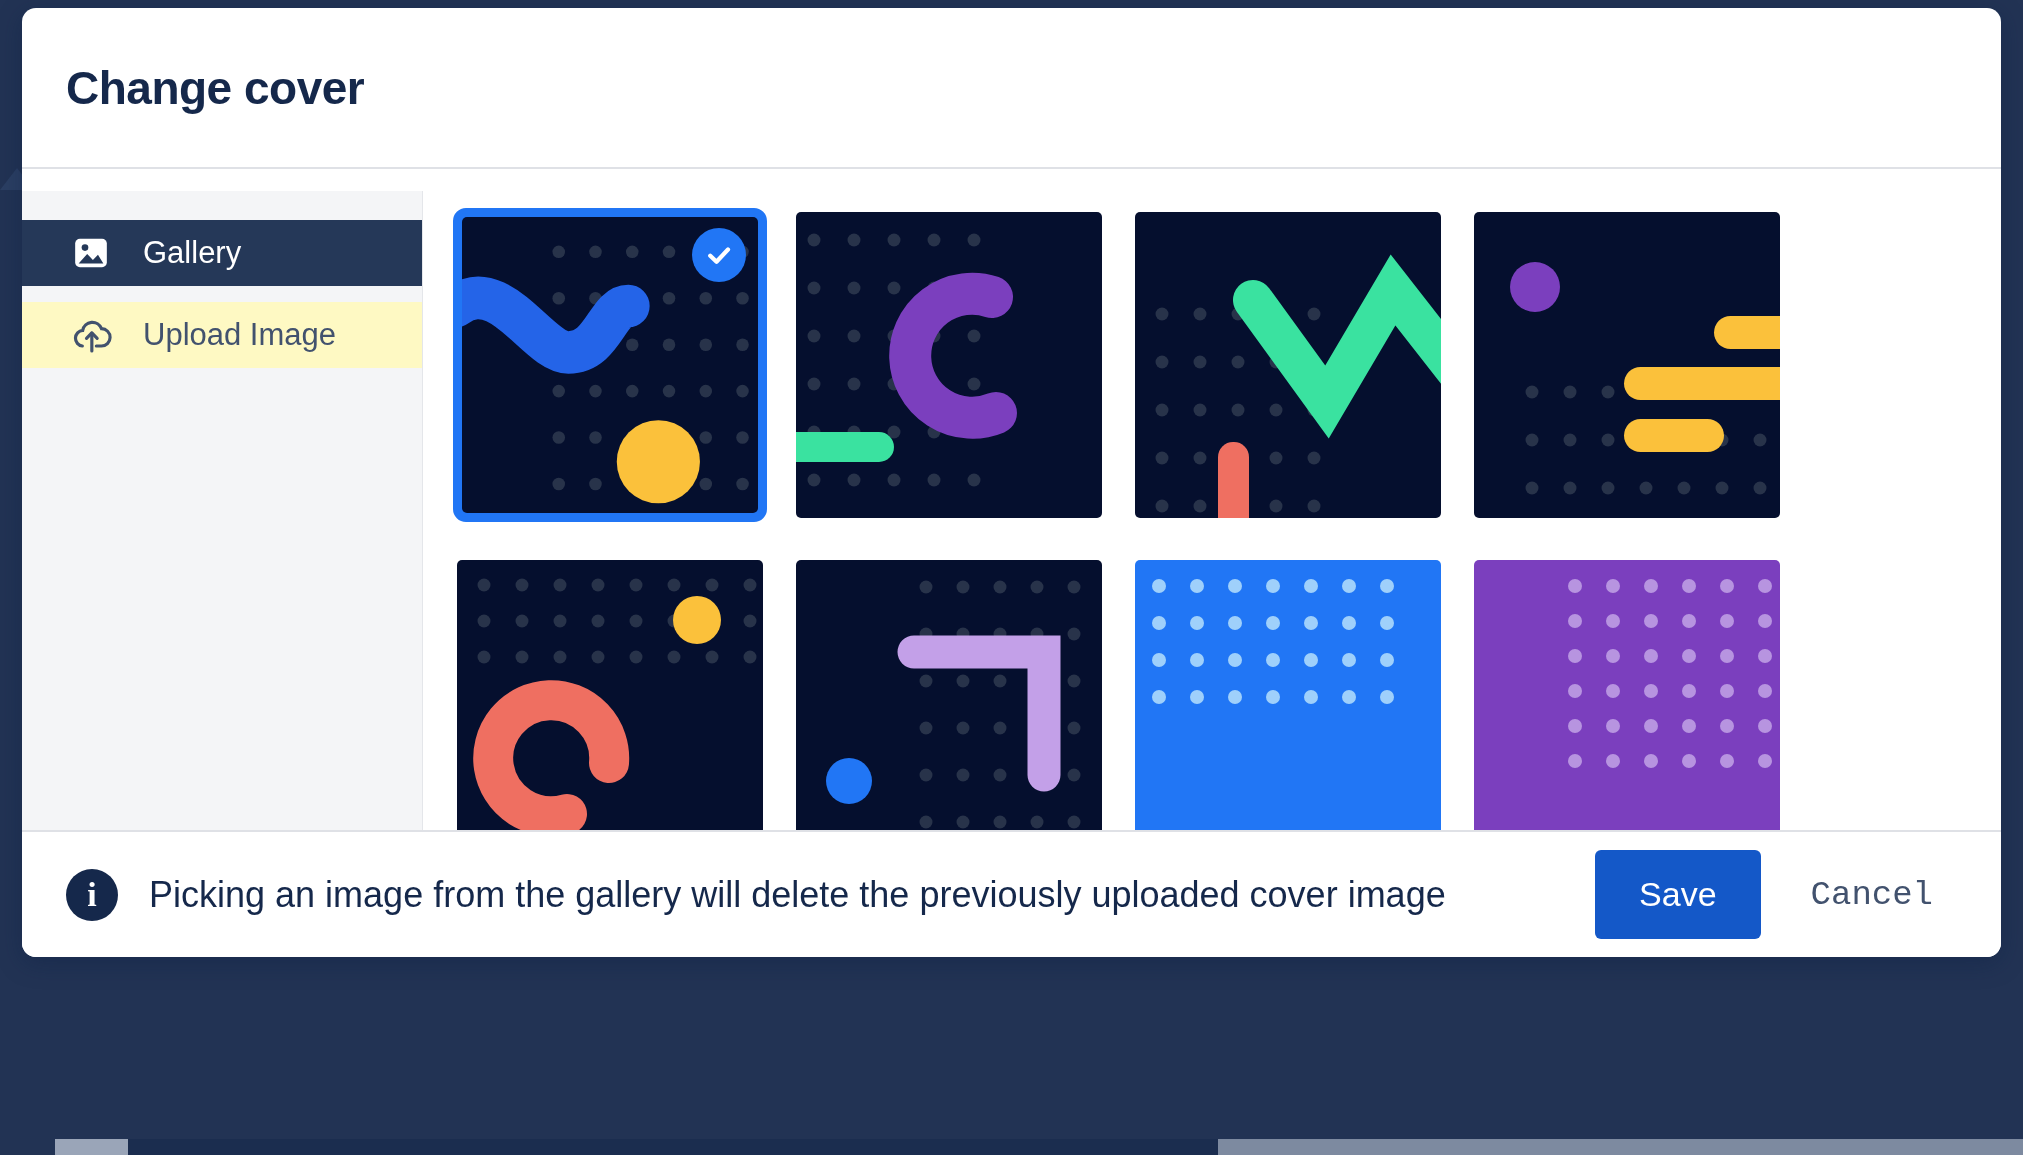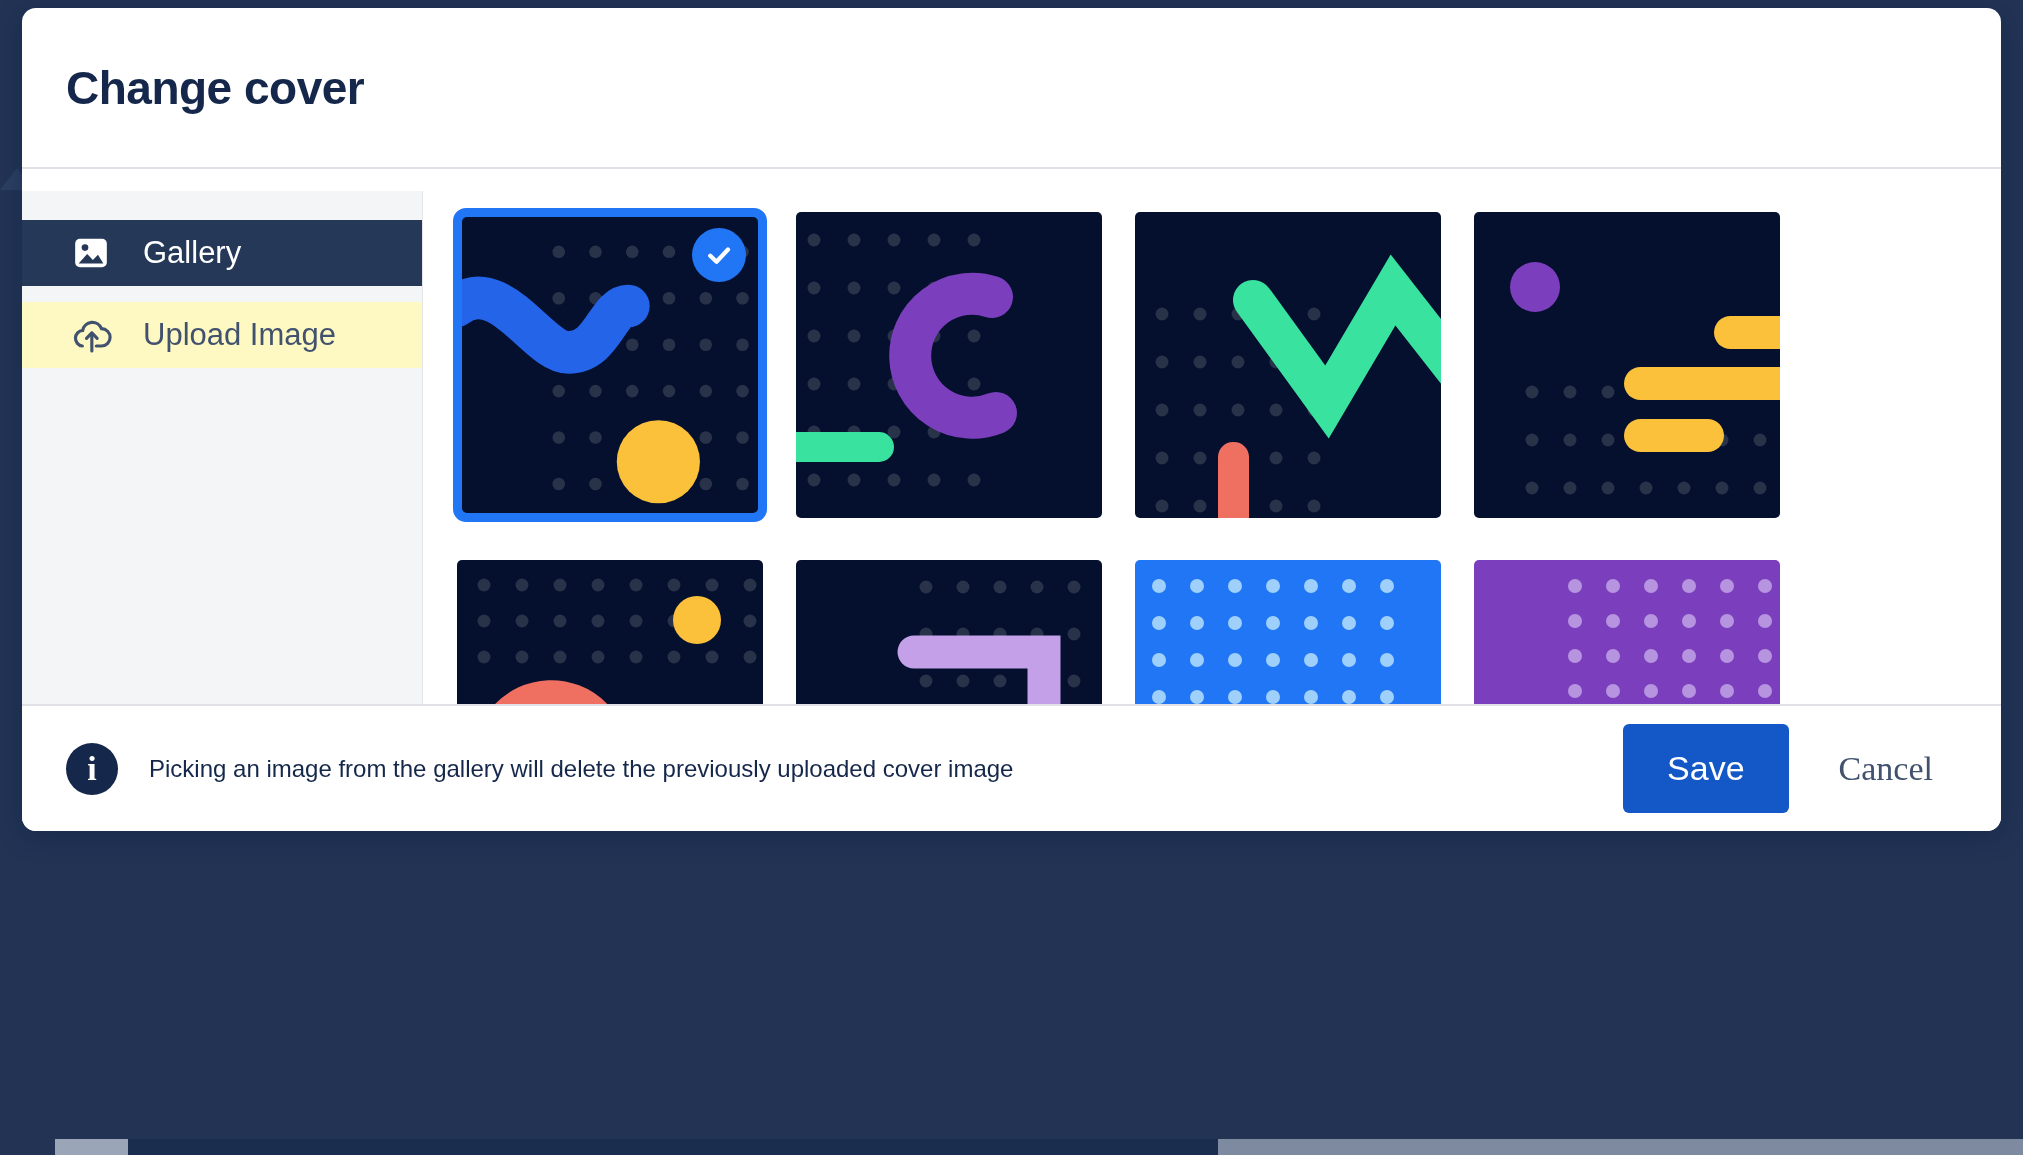--- a/index.html
+++ b/index.html
@@ -52,21 +52,21 @@
     height: 16px;
     background: #9aa5b8;
   }
 
   
   #modal {
     position: absolute;
     left: 22px;
     top: 8px;
     width: 1979px;
-    height: 823px;
+    height: 949px;
     background: #ffffff;
     border-radius: 14px;
     overflow: hidden;
     display: flex;
     flex-direction: column;
     box-shadow: 0 6px 24px rgba(9,30,66,0.35);
   }
 
   
   #modal-header {
@@ -190,21 +190,21 @@
     border-radius: 50%;
     background: #15284b;
     color: #ffffff;
     display: flex; align-items: center; justify-content: center;
     font-size: 34px; font-weight: bold;
     font-family: "Liberation Serif", serif;
     flex: 0 0 52px;
   }
   #footer-message {
     margin-left: 31px;
-    font-size: 24px;
+    font-size: 36px;
     color: #15284b;
     white-space: nowrap;
   }
   #footer-actions {
     margin-left: auto;
     display: flex;
     align-items: center;
     gap: 30px;
   }
   #save-button {
@@ -215,21 +215,21 @@
     font-size: 34px;
     font-family: "Liberation Sans", sans-serif;
     padding: 25px 44px;
     cursor: pointer;
   }
   #cancel-button {
     background: transparent;
     border: none;
     color: #42526e;
     font-size: 34px;
-    font-family: Liberation Serif, serif;
+    font-family: Liberation Mono, monospace;
     padding: 18px 20px;
     cursor: pointer;
   }
 </style>
 </head>
 <body>
 
 <div id="backdrop">
   <div id="backdrop-triangle"></div>
   <div id="backdrop-bottombar0"></div>

